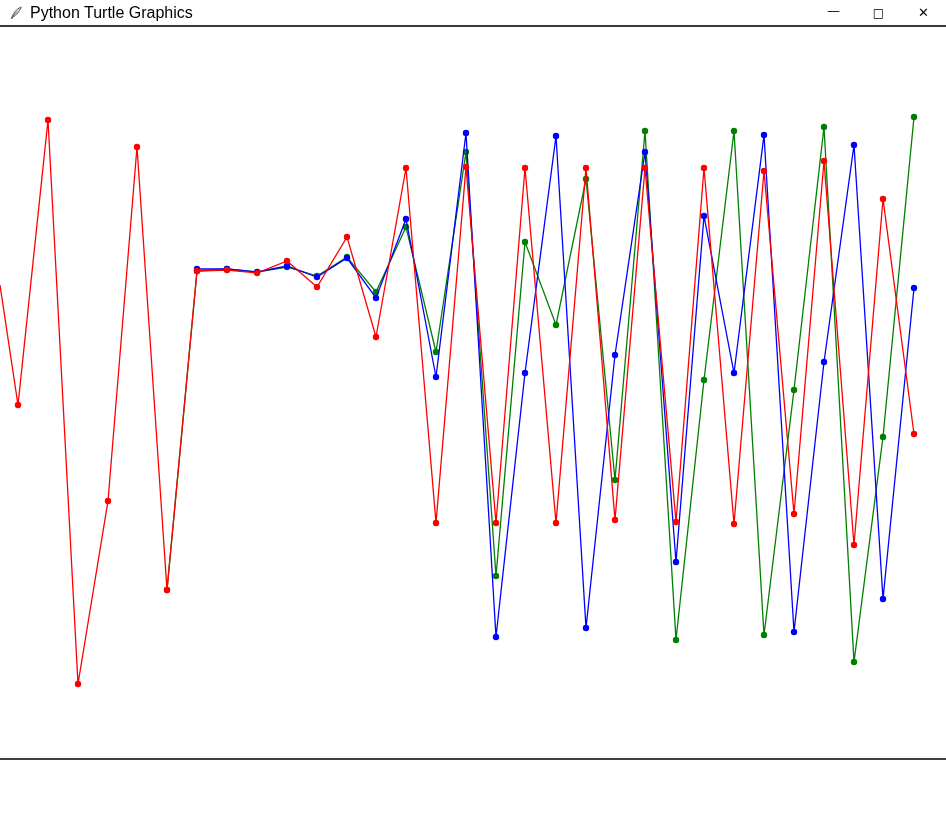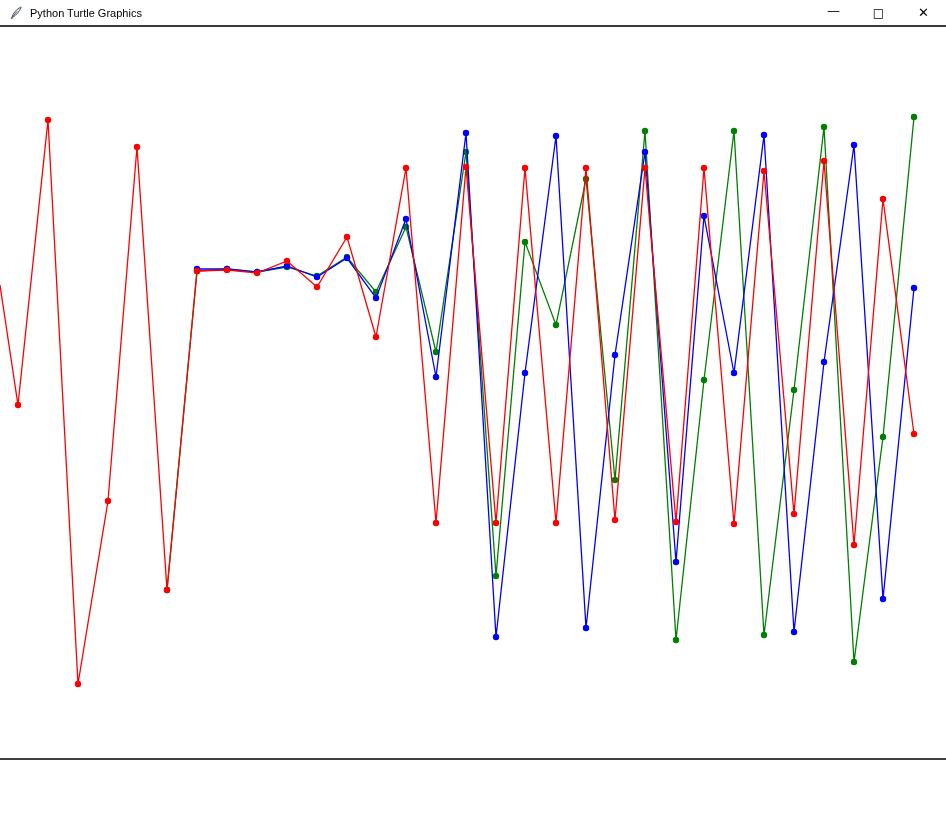--- a/index.html
+++ b/index.html
@@ -16,21 +16,21 @@
     height:27px;flex:0 0 27px;background:#ffffff;
     border-bottom:2px solid #3a3a3a;
     display:flex;align-items:center;box-sizing:border-box;
     user-select:none;
   }
   .titlebar .icon-wrap{
     width:16px;height:16px;margin:0 6px 0 8px;flex:0 0 auto;
     display:flex;align-items:center;justify-content:center;
   }
   .title-text{
-    font-size:11px;color:#000000;white-space:nowrap;
+    font-size:16px;color:#000000;white-space:nowrap;
     padding-top:1px;
   }
   .tb-spacer{flex:1 1 auto;}
   .tb-btn{
     width:45px;height:25px;flex:0 0 45px;
     display:flex;align-items:center;justify-content:center;
     background:transparent;border:none;padding:0;margin:0;
     font-family:"DejaVu Sans", sans-serif;color:#000;
     cursor:default;
   }

